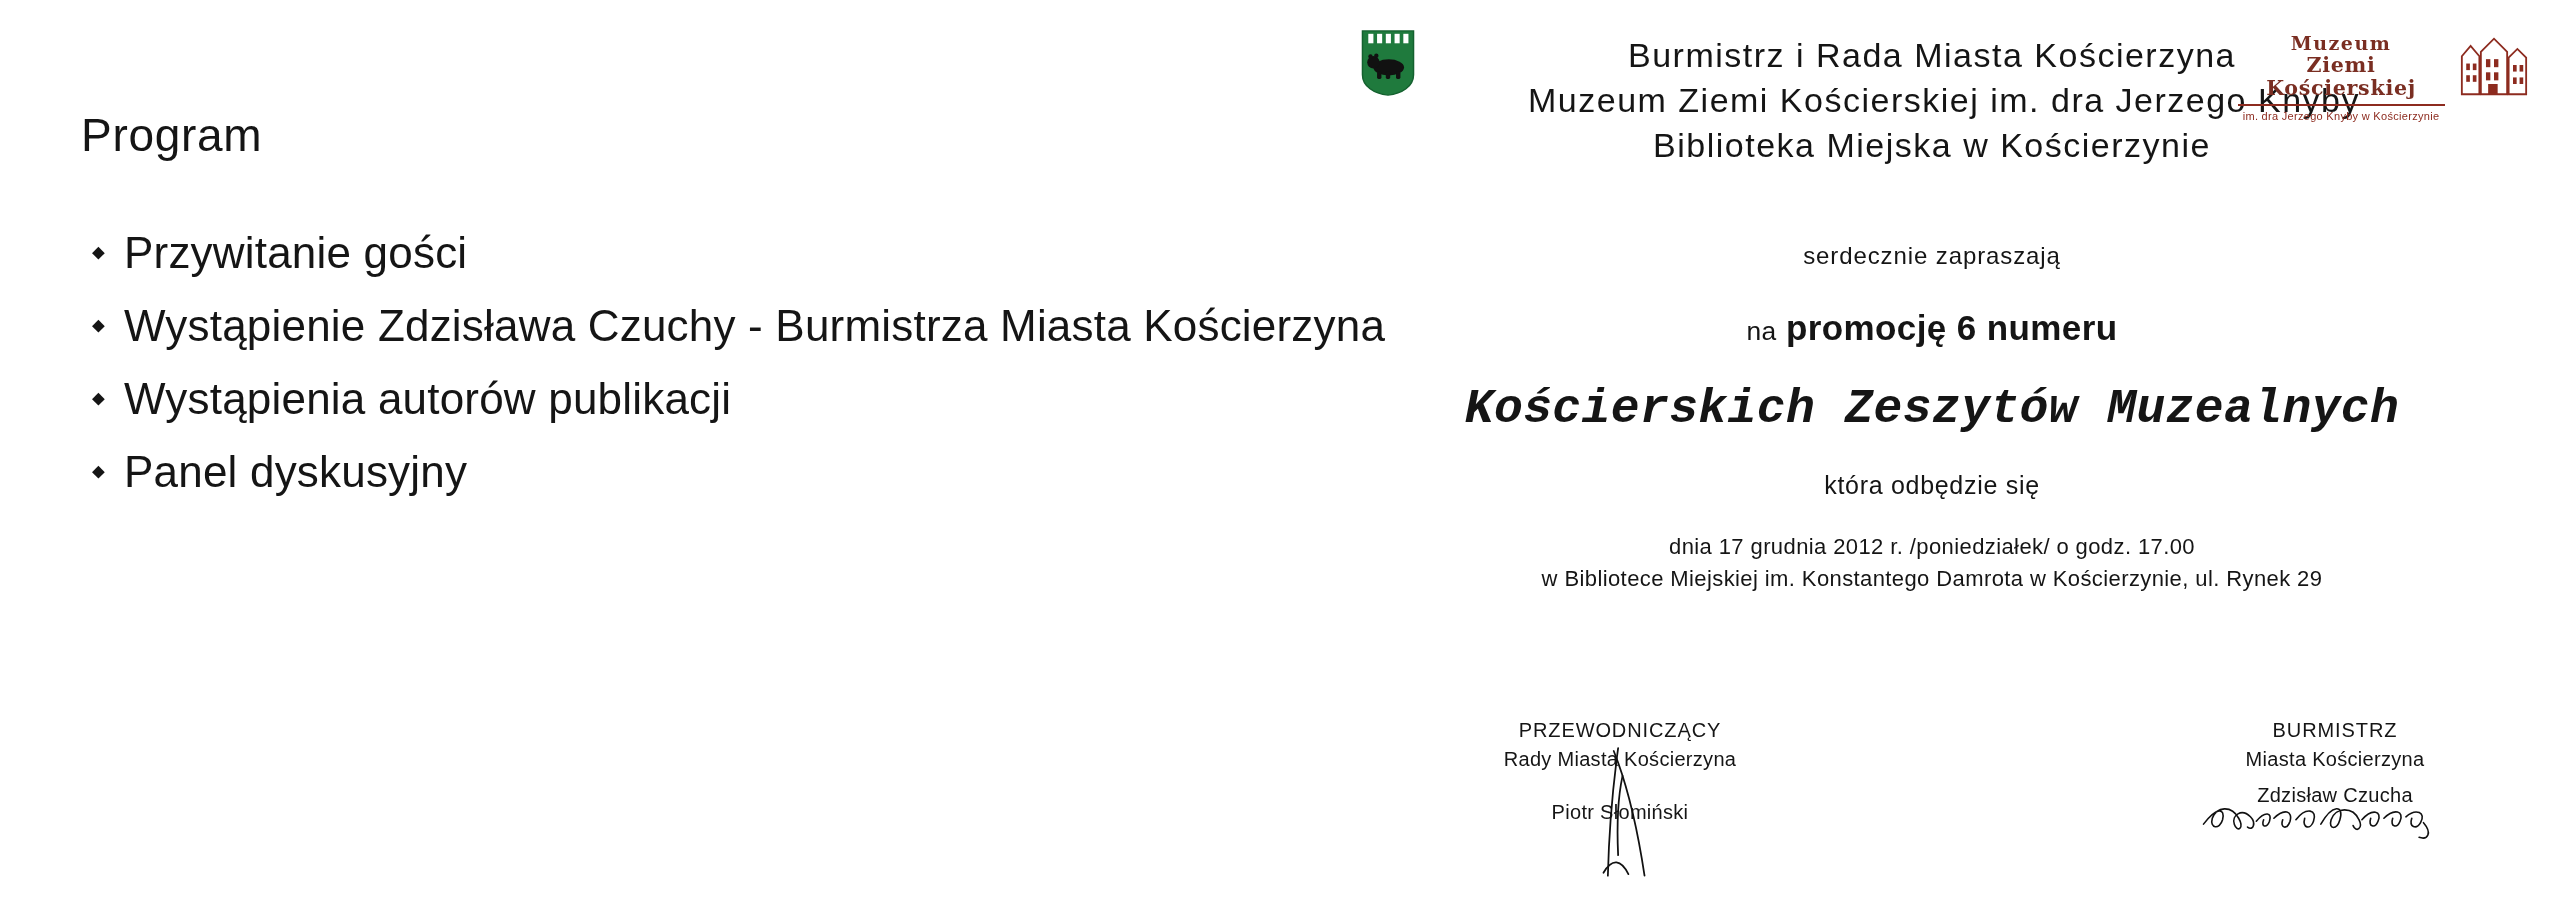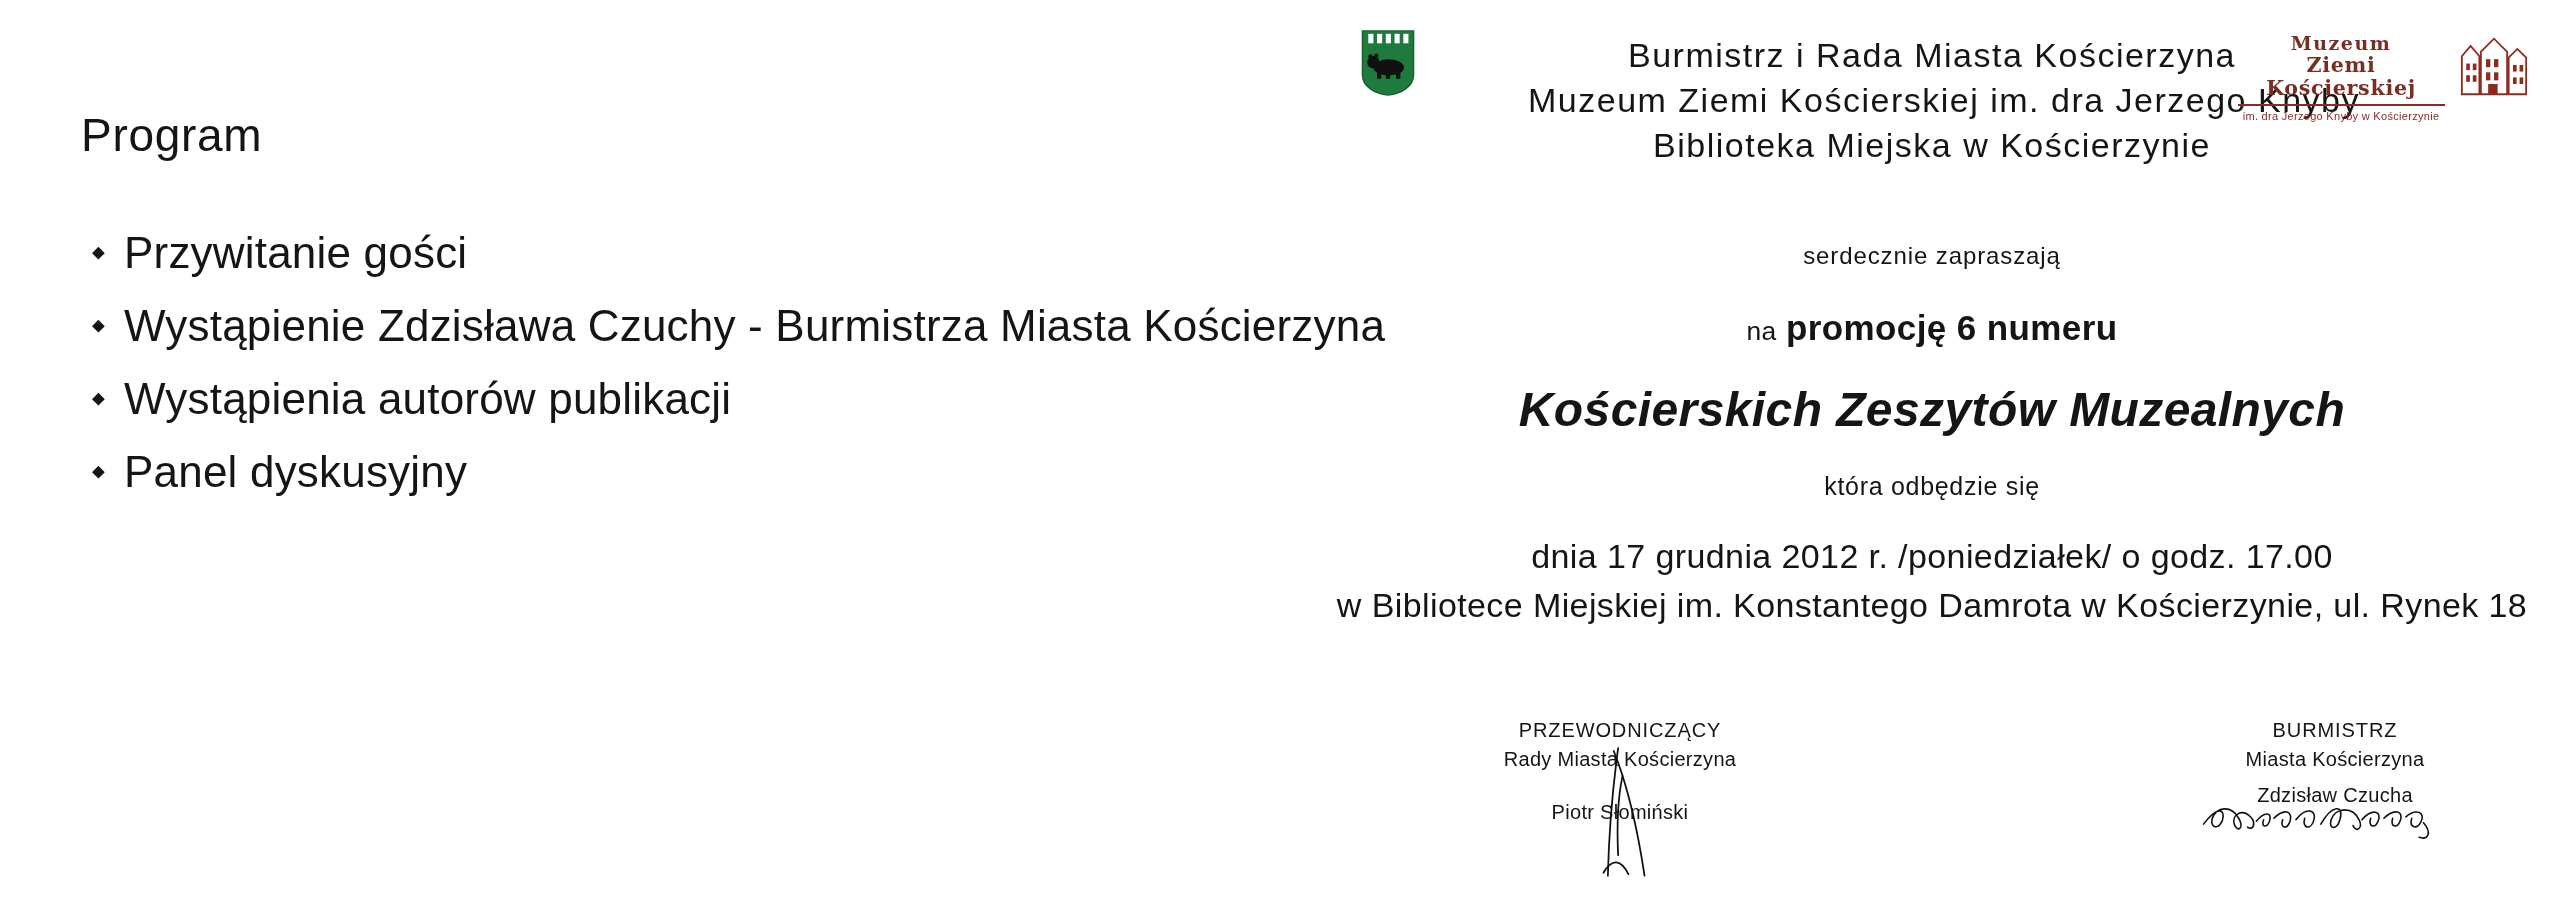--- a/index.html
+++ b/index.html
@@ -181,37 +181,37 @@
     margin-bottom: 34px;
   }
   .invite-promo .small {
     font-size: 26.4px;
   }
   .invite-promo .bold {
     font-weight: bold;
     font-size: 35px;
   }
   .invite-main-title {
-    font-family: Liberation Sans, sans-serif;
+    font-family: Liberation Mono, monospace;
     font-style: italic;
     font-weight: bold;
     font-size: 48px;
     letter-spacing: 0.4px;
     color: #151515;
     margin-bottom: 35px;
   }
   .invite-ktora {
     font-size: 25px;
     letter-spacing: 0.7px;
     color: #151515;
     margin-bottom: 31px;
   }
   .invite-when,
   .invite-where {
-    font-size: 34px;
+    font-size: 22px;
     letter-spacing: 0.4px;
     color: #151515;
     line-height: 1.45;
   }
 
   
   .signatures {
     position: absolute;
     left: 16px;
     bottom: 19px;
@@ -346,21 +346,21 @@
 
     <div class="invite-body">
       <div class="invite-serdecznie">serdecznie zapraszają</div>
       <div class="invite-promo">
         <span class="small">na</span>
         <span class="bold">promocję 6 numeru</span>
       </div>
       <div class="invite-main-title">Kościerskich Zeszytów Muzealnych</div>
       <div class="invite-ktora">która odbędzie się</div>
       <div class="invite-when">dnia 17 grudnia 2012 r. /poniedziałek/ o godz. 17.00</div>
-      <div class="invite-where">w Bibliotece Miejskiej im. Konstantego Damrota w Kościerzynie, ul. Rynek 18</div>
+      <div class="invite-where">w Bibliotece Miejskiej im. Konstantego Damrota w Kościerzynie, ul. Rynek 29</div>
     </div>
 
     <div class="signatures">
 
       <div class="sig-block sig-left">
         <div class="sig-role">PRZEWODNICZĄCY</div>
         <div>Rady Miasta Kościerzyna</div>
         <div class="sig-gap-left"></div>
         <div>Piotr Słomiński</div>
       </div>

